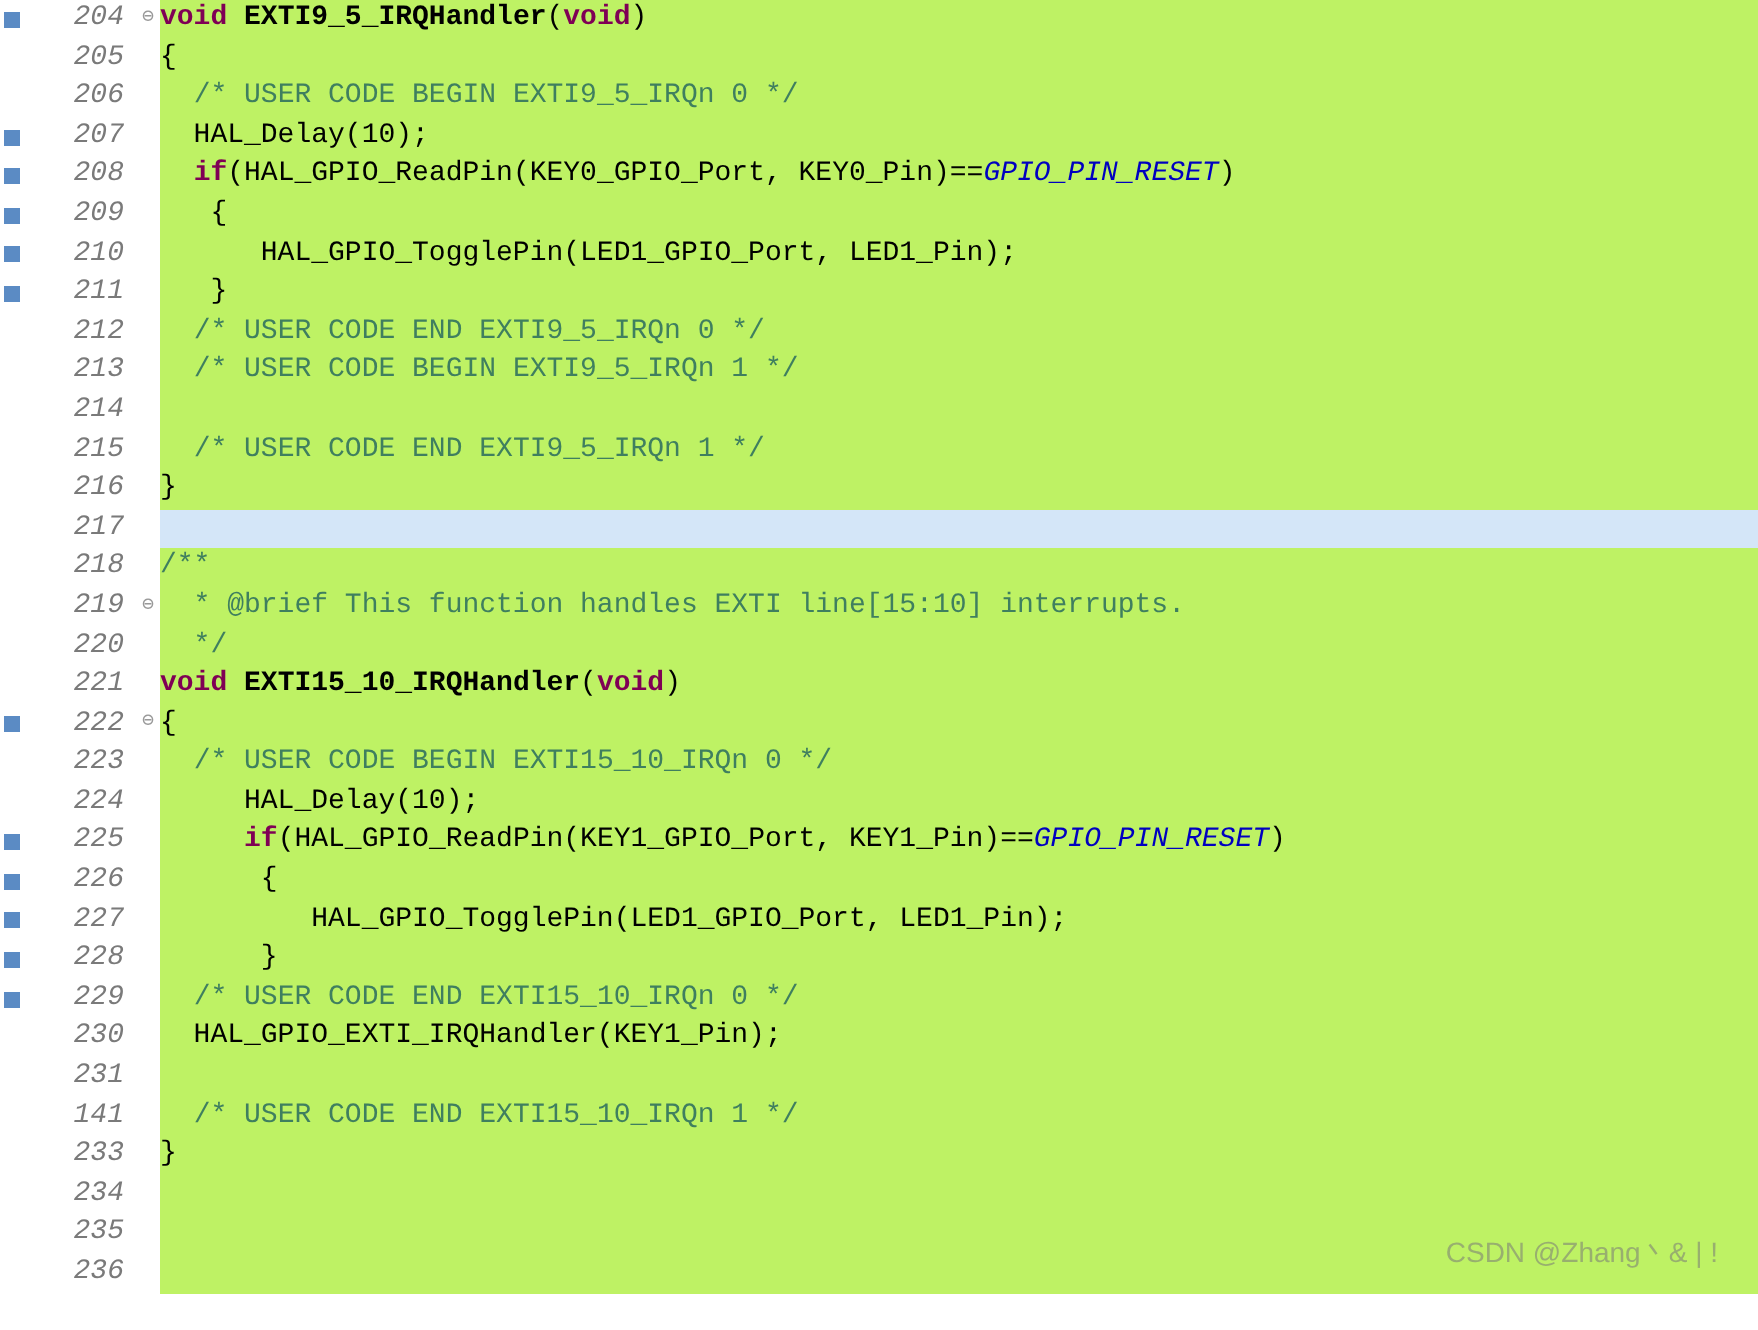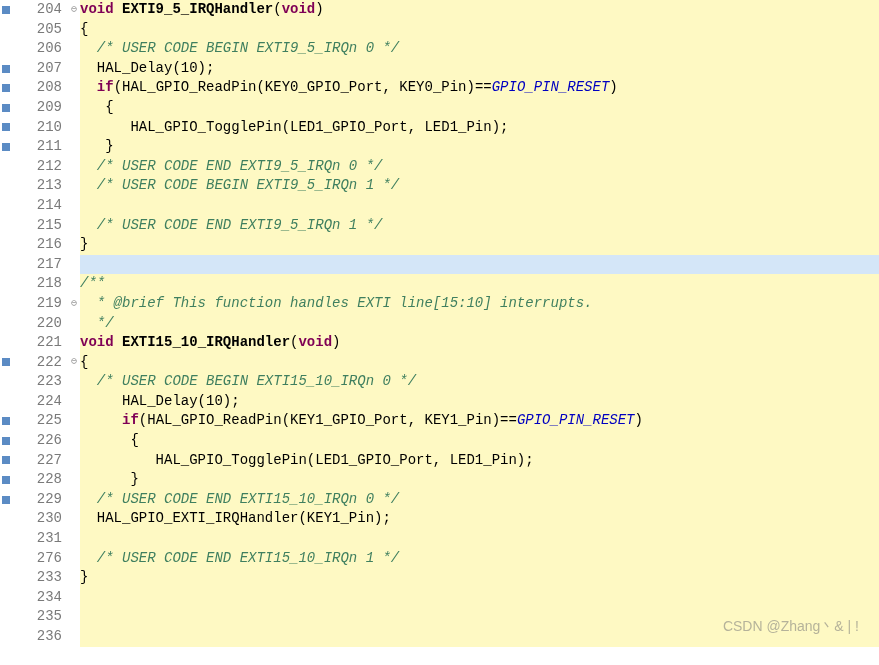--- a/index.html
+++ b/index.html
@@ -17,20 +17,21 @@
     .editor {
       display: flex;
     }
     .gutter {
       background: #fff;
       text-align: left;
       padding-right: 6px;
       color: #7a7a7a;
       user-select: none;
       min-width: 50px;
+      font-style: italic;
     }
     .gutter-line {
       height: 19.6px;
       display: flex;
       align-items: center;
       justify-content: flex-end;
     }
     .marker-col {
       width: 18px;
       background: #fff;
@@ -55,34 +56,34 @@
     .fold-cell {
       height: 19.6px;
       display: flex;
       align-items: center;
       justify-content: center;
       color: #999;
       font-size: 10px;
     }
     .code {
       flex: 1;
-      background: #fef9c3;
+      background: #bef264;
     }
     .code-line {
       height: 19.6px;
       white-space: pre;
       display: flex;
       align-items: center;
     }
     .highlight-line {
       background: #d4e6f8;
     }
     .kw { color: #7f0055; font-weight: bold; }
     .fn { color: #000; font-weight: bold; }
-    .cm { color: #3f7f5f; font-style: italic; }
+    .cm { color: #3f7f5f; }
     .id { color: #000; }
     .macro { color: #0000c0; font-style: italic; }
     .paren { color: #000; }
     .watermark {
       position: absolute;
       bottom: 10px;
       right: 20px;
       color: rgba(120,120,120,0.55);
       font-size: 14px;
       font-family: Liberation Sans, sans-serif;
@@ -173,21 +174,21 @@
       <div class="gutter-line">222</div>
       <div class="gutter-line">223</div>
       <div class="gutter-line">224</div>
       <div class="gutter-line">225</div>
       <div class="gutter-line">226</div>
       <div class="gutter-line">227</div>
       <div class="gutter-line">228</div>
       <div class="gutter-line">229</div>
       <div class="gutter-line">230</div>
       <div class="gutter-line">231</div>
-      <div class="gutter-line">276</div>
+      <div class="gutter-line">141</div>
       <div class="gutter-line">233</div>
       <div class="gutter-line">234</div>
       <div class="gutter-line">235</div>
       <div class="gutter-line">236</div>
     </div>
   <div class="fold-col" id="fold-col">
       <div class="fold-cell">⊖</div>
       <div class="fold-cell"></div>
       <div class="fold-cell"></div>
       <div class="fold-cell"></div>

